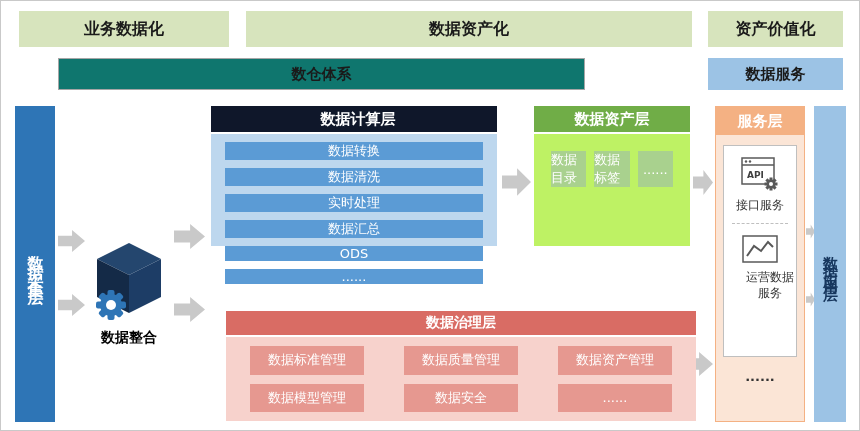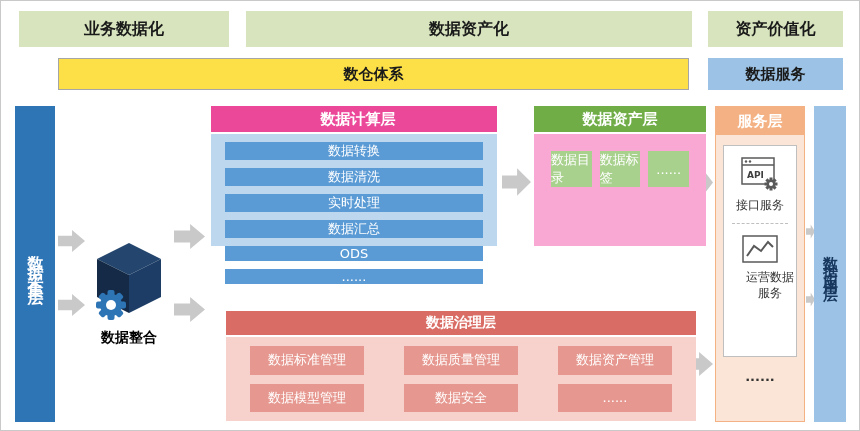--- a/index.html
+++ b/index.html
@@ -11,45 +11,45 @@
   
   .banner{position:absolute;top:10px;height:36px;background:#d7e4bd;
     display:flex;align-items:center;justify-content:center;
     font-weight:bold;font-size:16px;color:#1a1a1a;}
   .b-business{left:18px;width:210px;}
   .b-asset{left:245px;width:446px;}
   .b-value{left:707px;width:135px;}
   
   .band{position:absolute;top:57px;height:32px;display:flex;align-items:center;
     justify-content:center;font-weight:bold;font-size:15px;color:#1a1a1a;box-sizing:border-box;}
-  .warehouse{left:57px;width:631px;background:#fde047;border:1px solid #a6a6a6;}
+  .warehouse{left:57px;width:527px;background:#0f766e;border:1px solid #a6a6a6;}
   .dservice{left:707px;width:135px;background:#9cc3e5;}
   
   .vbar{position:absolute;top:105px;height:316px;display:flex;align-items:center;justify-content:center;}
   .collection{left:14px;width:40px;background:#2e75b6;}
   .application{left:813px;width:32px;background:#9cc3e5;}
   .vtext{writing-mode:vertical-rl;text-orientation:upright;letter-spacing:9px;
     font-weight:bold;font-size:16px;color:#fff;}
   .application .vtext{font-size:15px;color:#17375e;letter-spacing:8px;}
   
   .cube-wrap{position:absolute;left:86px;top:238px;width:84px;height:88px;}
   .cube-label{position:absolute;left:72px;top:328px;width:112px;text-align:center;
     font-weight:bold;font-size:14px;color:#000;}
   
   .arrow{position:absolute;background:#c9c9c9;
     clip-path:polygon(0 28%,52% 28%,52% 4%,100% 50%,52% 96%,52% 72%,0 72%);}
   
   .layer{position:absolute;box-sizing:border-box;display:flex;flex-direction:column;}
   .computing{left:210px;top:105px;width:286px;height:140px;background:#bdd7ee;}
-  .assetlayer{left:533px;top:105px;width:172px;height:140px;background:#f9a8d4;}
+  .assetlayer{left:533px;top:105px;width:156px;height:140px;background:#bef264;}
   .governance{left:225px;top:310px;width:470px;height:110px;background:#f7d2cc;}
   .layer-head{flex:0 0 auto;display:flex;align-items:center;justify-content:center;
     color:#fff;font-weight:bold;font-size:15px;height:28px;box-sizing:border-box;
     border-bottom:2px solid #fff;width:100%;}
-  .head-blue{background:#ec4899;padding-left:8px;}
+  .head-blue{background:#0f172a;padding-left:8px;}
   .head-green{background:#70ad47;}
   .head-red{background:#d96c64;height:26px;font-size:14px;}
   .head-orange{background:#f4b183;border-bottom:none;}
   .grid{flex:1;display:grid;box-sizing:border-box;}
   .grid-2{grid-template-columns:1fr;grid-template-rows:repeat(3,1fr);gap:8px 14px;padding:8px 14px;}
   .grid-1{grid-template-columns:1fr 1fr 1fr;grid-template-rows:repeat(3,1fr);gap:8px;padding:17px 17px;}
   .grid-3{grid-template-columns:repeat(3,1fr);grid-template-rows:repeat(2,1fr);gap:9px 40px;padding:9px 24px;}
   .cell{display:flex;align-items:center;justify-content:center;color:#fff;font-size:13px;}
   .cell-blue{background:#5b9bd5;}
   .cell-green{background:#a9d18e;}

